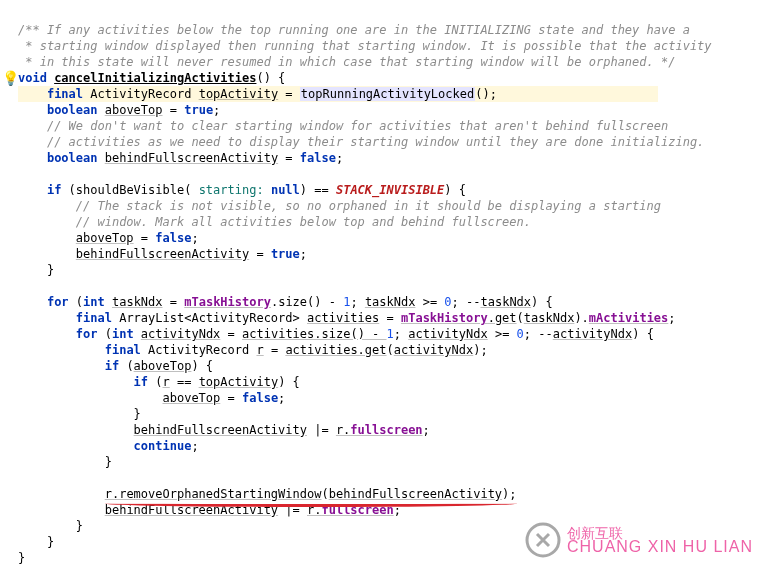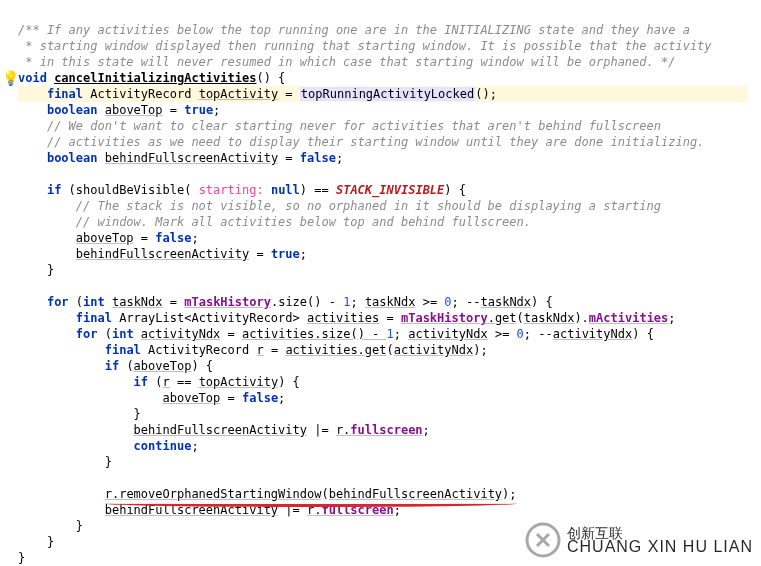--- a/index.html
+++ b/index.html
@@ -21,27 +21,27 @@
   }
   .lightbulb {
     position: absolute;
     left: 2px;
     top: 70px;
     font-size: 14px;
   }
   .c-comment { color: #8c8c8c; font-style: italic; }
   .c-keyword { color: #0033b3; font-weight: bold; }
   .c-num { color: #1750eb; }
-  .c-anno { color: #ec4899; text-align: center; }
+  .c-anno { color: #0f766e; text-align: center; }
   .c-field { color: #871094; font-weight: bold; }
   .c-static { color: #b91c1c; font-weight: bold; font-style: italic; }
   .hl-line {
     background: #fff8dc;
     display: inline-block;
-    width: 730px;
+    width: 640px;
   }
   .hl-box {
     background: #e4e4ff;
     padding: 0 1px;
   }
   .red-under {
     position: relative;
     margin-top: 8px;
   }
   .red-under::after {
@@ -62,39 +62,39 @@
     align-items: center;
     gap: 6px;
     color: #999;
     opacity: 0.85;
   }
   .logo svg { display:block; }
   .logo-text {
     font-family: sans-serif;
     font-size: 14px;
     line-height: 14px;
-    color: #000000;
+    color: #ec4899;
   }
   .logo-text small { font-size: 16px; display:block; letter-spacing: 1px; }
 
   .underline { text-decoration: underline; text-decoration-color: rgba(0,0,0,0.25); }
 </style>
 </head>
 <body>
 
 <span class="lightbulb">💡</span>
 
 <div class="code-area">
 <span class="c-comment">/** If any activities below the top running one are in the INITIALIZING state and they have a</span>
 <span class="c-comment"> * starting window displayed then running that starting window. It is possible that the activity</span>
 <span class="c-comment"> * in this state will never resumed in which case that starting window will be orphaned. */</span>
 <span class="c-keyword">void</span> <span style="font-weight:bold;text-decoration:underline;">cancelInitializingActivities</span><span>() {</span>
 <span class="hl-line">    <span class="c-keyword">final</span> <span>ActivityRecord</span> <span class="underline">topActivity</span><span> = </span><span class="hl-box">topRunningActivityLocked</span><span>();</span></span>
     <span class="c-keyword">boolean</span> <span class="underline">aboveTop</span><span> = </span><span class="c-keyword">true</span><span>;</span>
-    <span class="c-comment">// We don't want to clear starting never for activities that aren't behind fullscreen</span>
+    <span class="c-comment">// We don't want to clear starting window for activities that aren't behind fullscreen</span>
     <span class="c-comment">// activities as we need to display their starting window until they are done initializing.</span>
     <span class="c-keyword">boolean</span> <span class="underline">behindFullscreenActivity</span><span> = </span><span class="c-keyword">false</span><span>;</span>
 
     <span class="c-keyword">if</span><span> (</span><span>shouldBeVisible</span><span>( </span><span class="c-anno">starting:</span> <span class="c-keyword">null</span><span>) == </span><span class="c-static">STACK_INVISIBLE</span><span>) {</span>
         <span class="c-comment">// The stack is not visible, so no orphaned in it should be displaying a starting</span>
         <span class="c-comment">// window. Mark all activities below top and behind fullscreen.</span>
         <span class="underline">aboveTop</span><span> = </span><span class="c-keyword">false</span><span>;</span>
         <span class="underline">behindFullscreenActivity</span><span> = </span><span class="c-keyword">true</span><span>;</span>
     <span>}</span>
 

